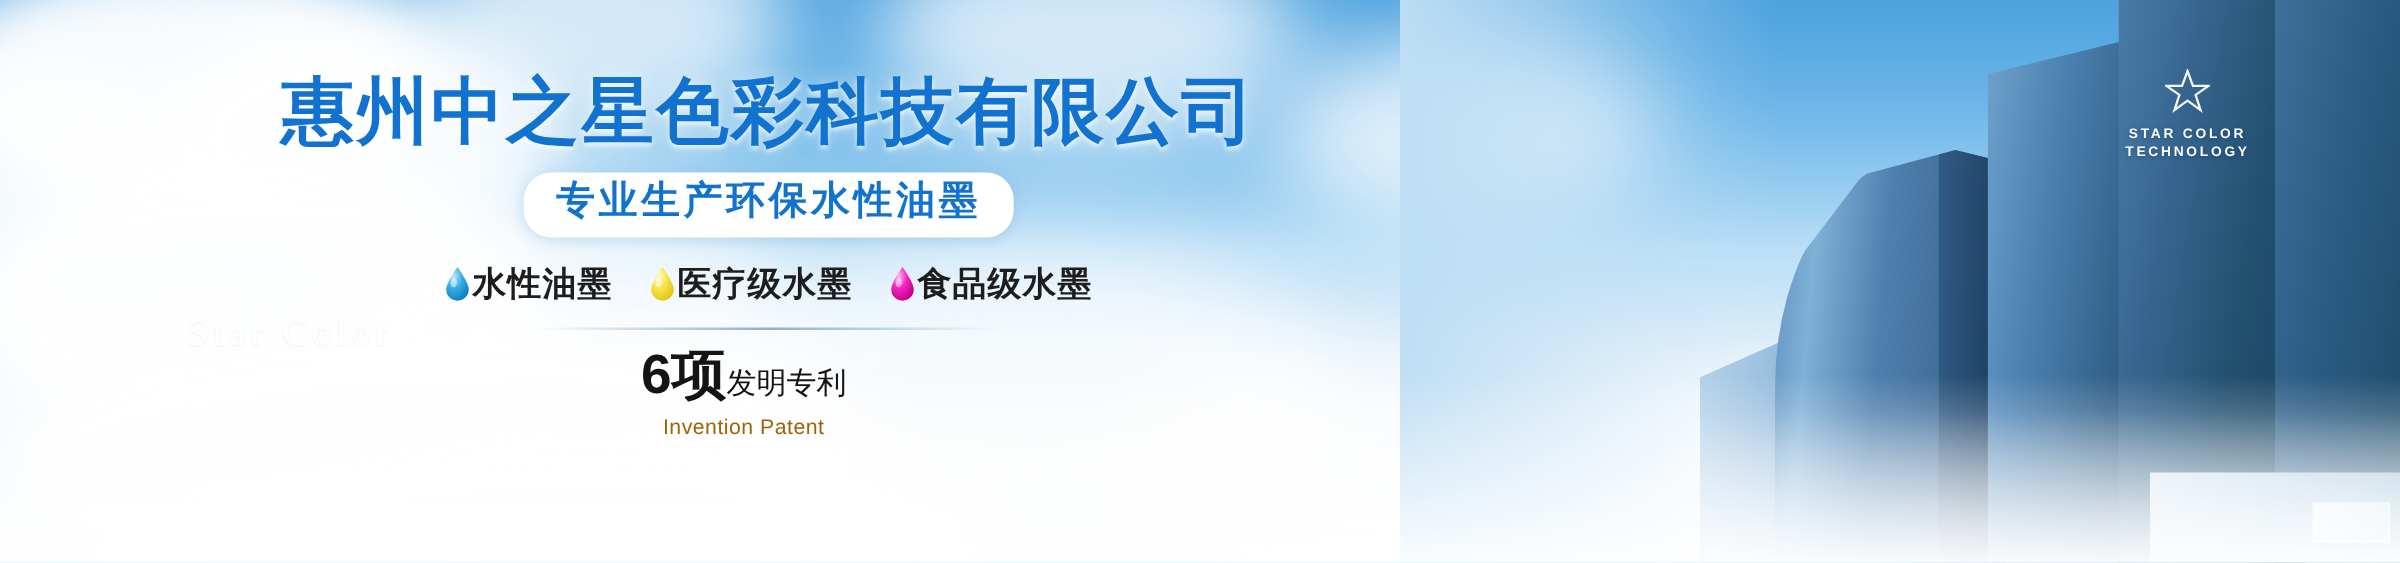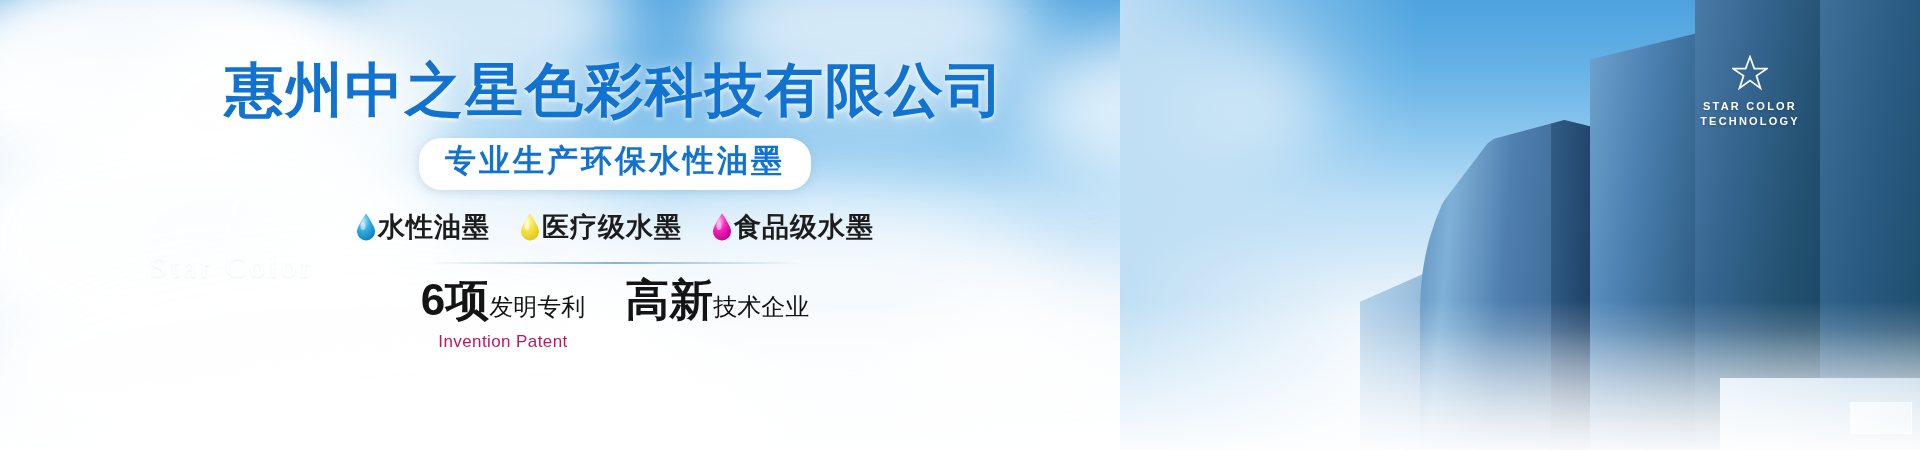--- a/index.html
+++ b/index.html
@@ -207,21 +207,21 @@
   }
   .badge{text-align:center;}
   .badge-main{
     font-size:40px;line-height:44px;font-weight:700;color:#141414;
     white-space:nowrap;letter-spacing:0px;
   }
   .badge-main .big{font-size:44px;}
   .badge-main .sm{font-size:24px;font-weight:400;}
   .badge-sub{
     margin-top:3px;
-    font-size:17px;line-height:20px;color:#be185d;letter-spacing:.4px;
+    font-size:17px;line-height:20px;color:#a16207;letter-spacing:.4px;
     white-space:nowrap;
     text-align:center;
   }
 </style>
 </head>
 <body>
 
 <div class="banner">
 
   <div class="sky"></div>
@@ -334,19 +334,18 @@
     <div class="divider"></div>
 
     <div class="badges">
 
       <div class="badge">
         <div class="badge-main"><span class="big">6</span><span class="big">项</span><span class="sm">发明专利</span></div>
         <div class="badge-sub">Invention Patent</div>
       </div>
 
       <div class="badge">
-        <div class="badge-main"><span class="big">高新</span><span class="big"></span><span class="sm">技术企业</span></div>
       </div>
 
     </div>
 
   </div>
 </div>
 
 </body></html>

